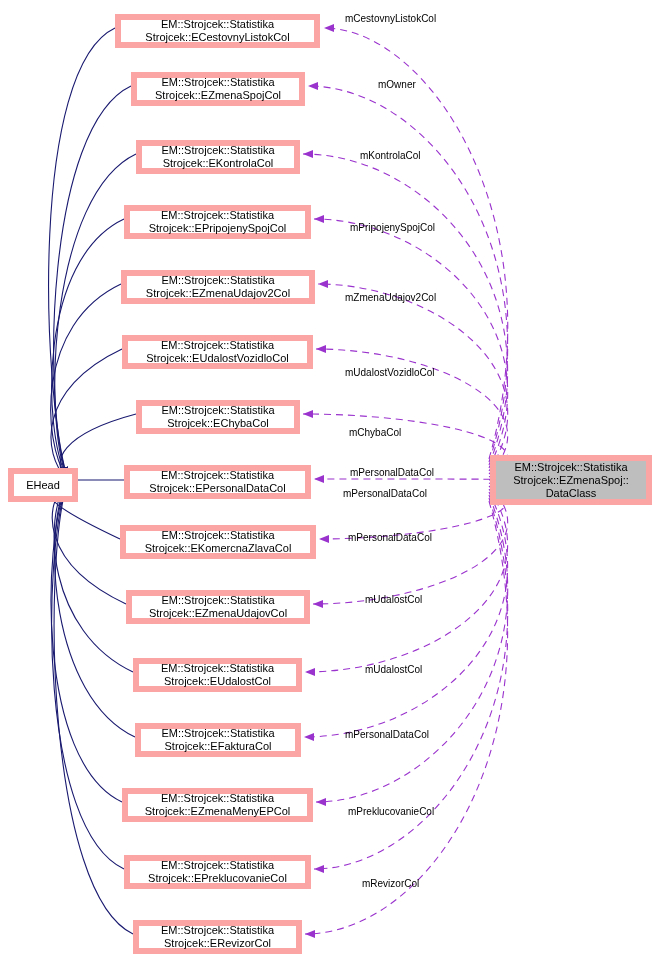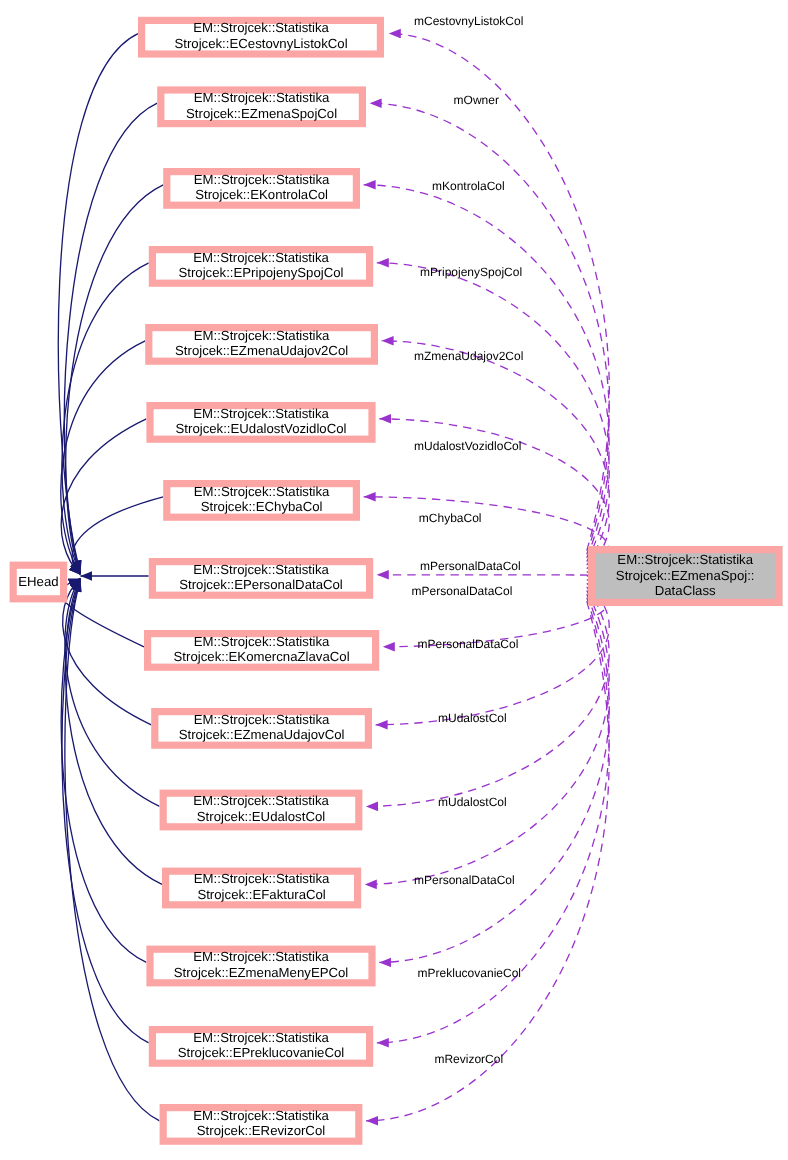--- a/index.html
+++ b/index.html
@@ -9,21 +9,21 @@
   }
   .canvas svg{position:absolute;left:0;top:0;pointer-events:none;}
   .edge-inherit{stroke:var(--inherit,#191970);fill:none;stroke-width:1.1;}
   .edge-usage{stroke:var(--usage,#9a32cd);fill:none;stroke-width:1.1;stroke-dasharray:7 5;}
   .node{
     position:absolute;box-sizing:border-box;border:6px solid #fca5a5;background:#fff;color:#000;
     font-size:11px;line-height:13px;text-align:center;white-space:pre-line;
     display:flex;align-items:center;justify-content:center;padding:11px 3px;cursor:pointer;
   }
   .mid{height:28px;}
-  .base{width:48px;height:24px;text-align:center;}
+  .base{width:70px;height:24px;text-align:center;}
   .main{width:162px;height:50px;background:#bebebe;cursor:default;}
   .elabel{
     position:absolute;font-size:10px;line-height:13px;color:#000000;white-space:nowrap;
   }
 </style>
 </head>
 <body>
 
 <div class="canvas">
 

